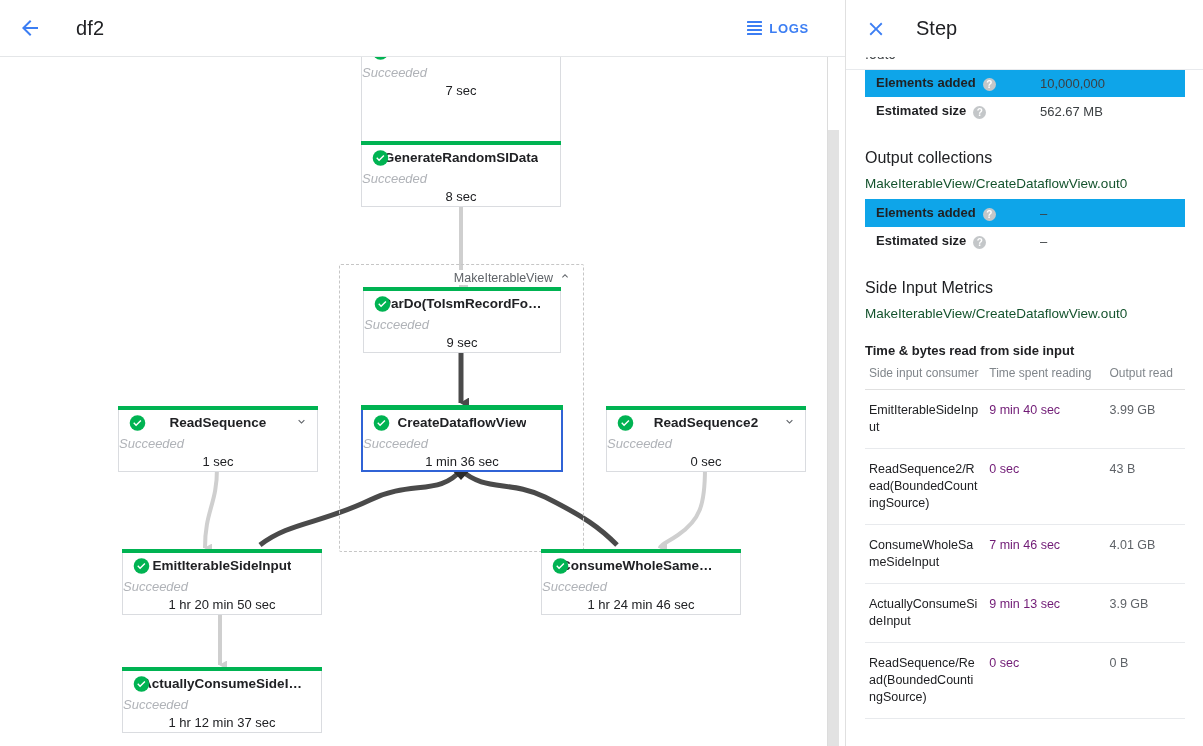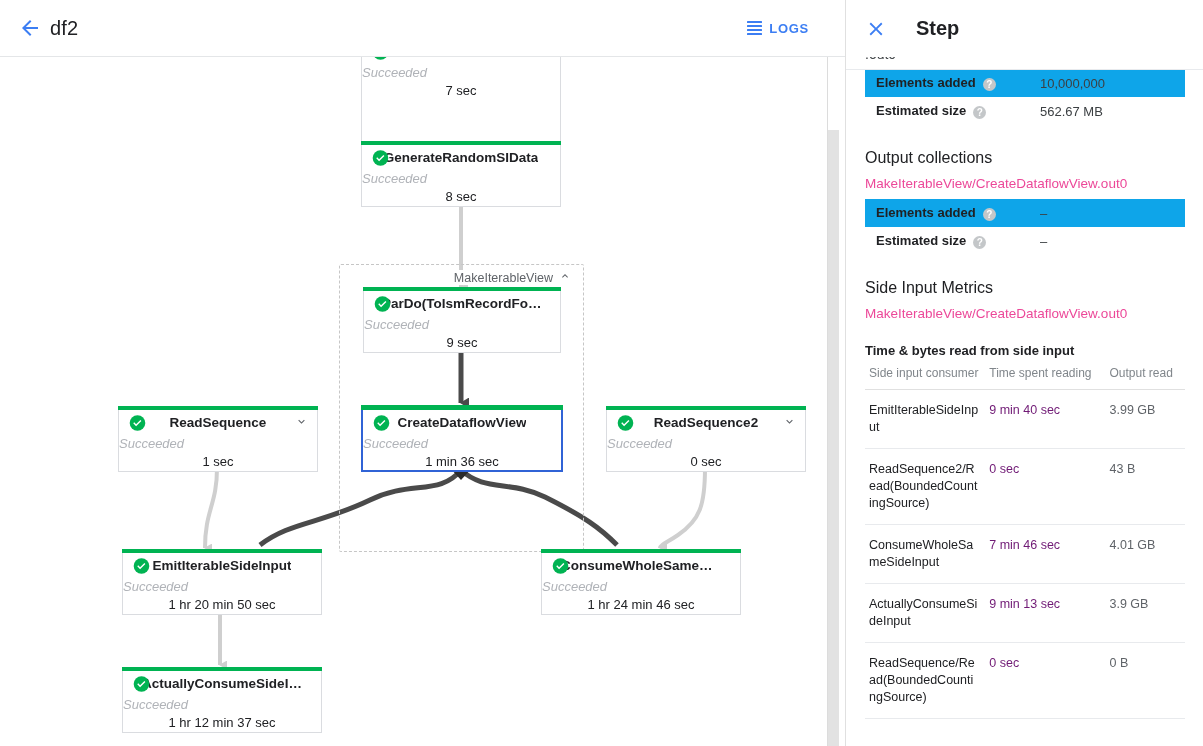--- a/index.html
+++ b/index.html
@@ -31,21 +31,21 @@
   }
   #back-arrow {
     width: 24px; height: 24px;
     margin-left: 18px;
     flex: 0 0 auto;
     cursor: pointer;
     display: flex; align-items: center; justify-content: center;
   }
   #back-arrow svg { display: block; }
   #job-title {
-    margin-left: 8px;
+    margin-left: 34px;
     font-size: 20px;
     color: #202124;
     font-weight: 400;
     letter-spacing: .1px;
     white-space: nowrap;
     text-align: right;
   }
   #topbar-spacer { flex: 1 1 auto; }
   #logs-button {
     display: flex; align-items: center; gap: 7px;
@@ -207,21 +207,21 @@
   #side-close {
     width: 24px; height: 24px;
     margin-left: 18px;
     cursor: pointer;
     display: flex; align-items: center; justify-content: center;
   }
   #side-title {
     margin-left: 28px;
     font-size: 20px;
     color: #202124;
-    font-weight: 700;
+    font-weight: 400;
   }
   #side-body {
     position: absolute; left: 0; top: 57px;
     width: 357px; height: 689px;
     overflow: hidden;
     background: #ffffff;
   }
   #side-scroll {
     position: absolute; left: 0; top: -12px;
     width: 357px;
@@ -278,21 +278,21 @@
     cursor: pointer;
   }
   .section-title {
     font-size: 16px;
     color: #202124;
     padding: 24px 19px 0 19px;
     font-weight: 400;
   }
   .section-sub {
     font-size: 13.5px;
-    color: #ec4899;
+    color: #14532d;
     padding: 8px 19px 0 19px;
     line-height: 18px;
     word-break: break-all;
   }
   .sub-title {
     font-size: 13px;
     font-weight: bold;
     color: #202124;
     padding: 20px 19px 0 19px;
   }

